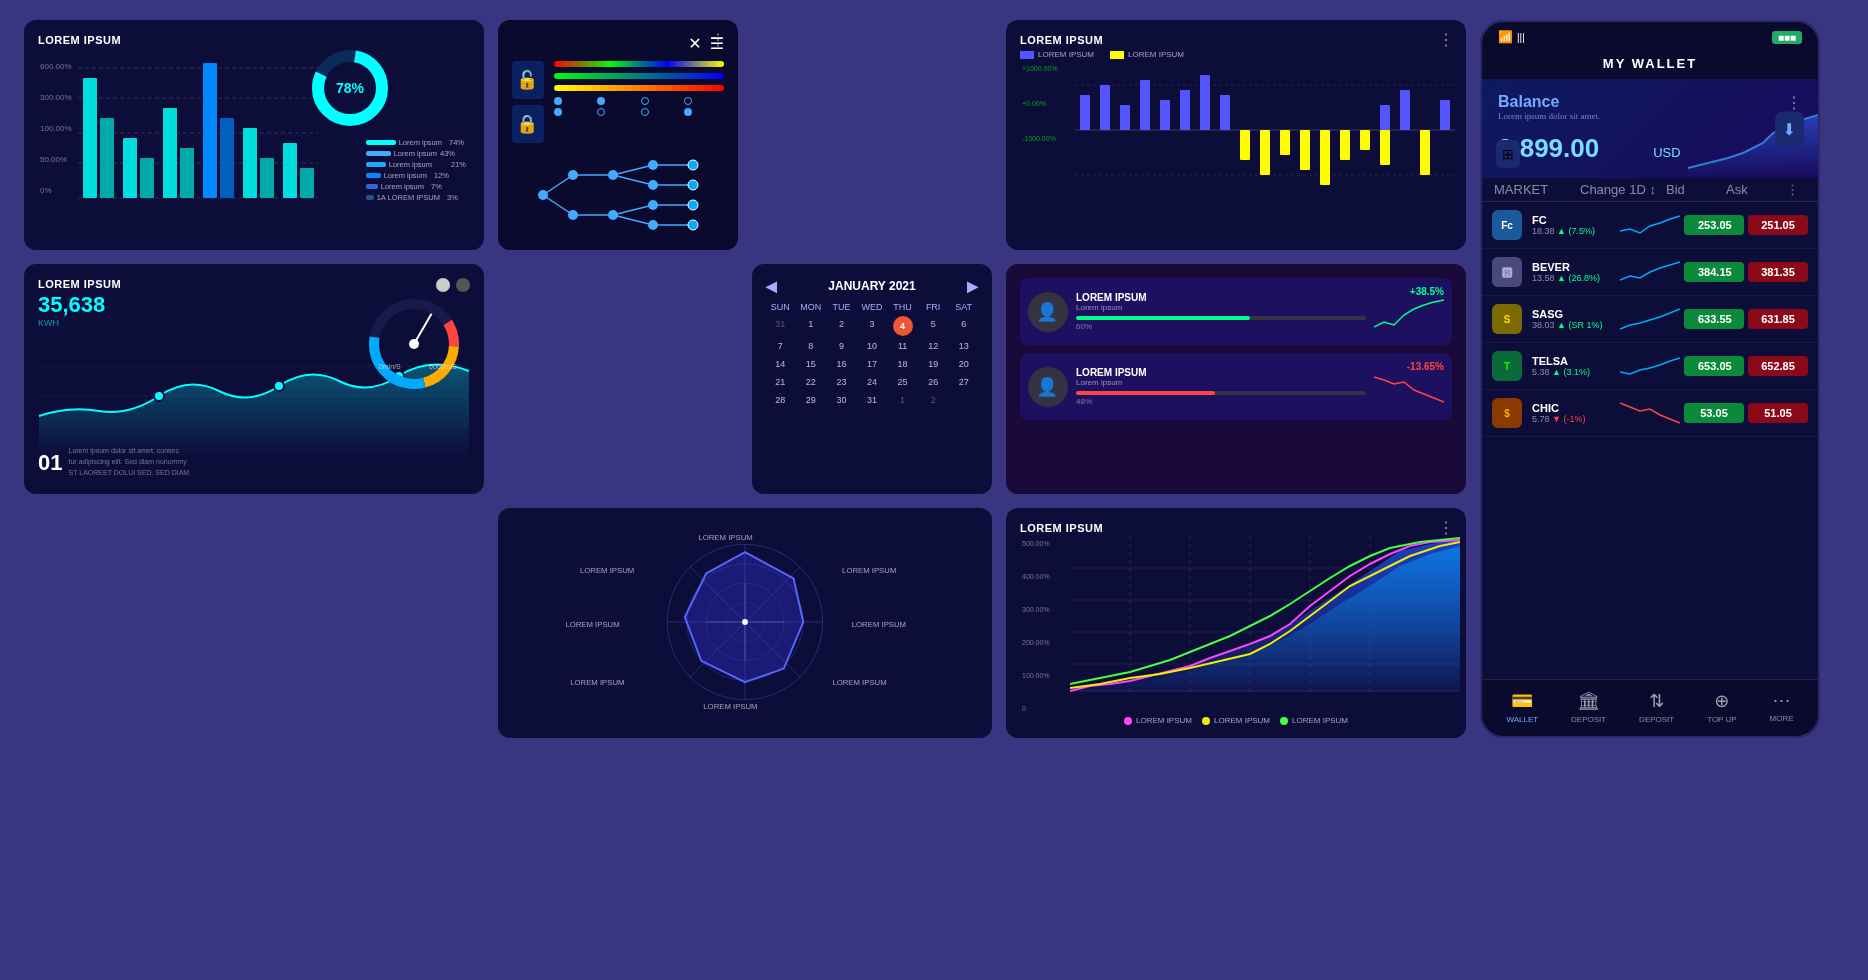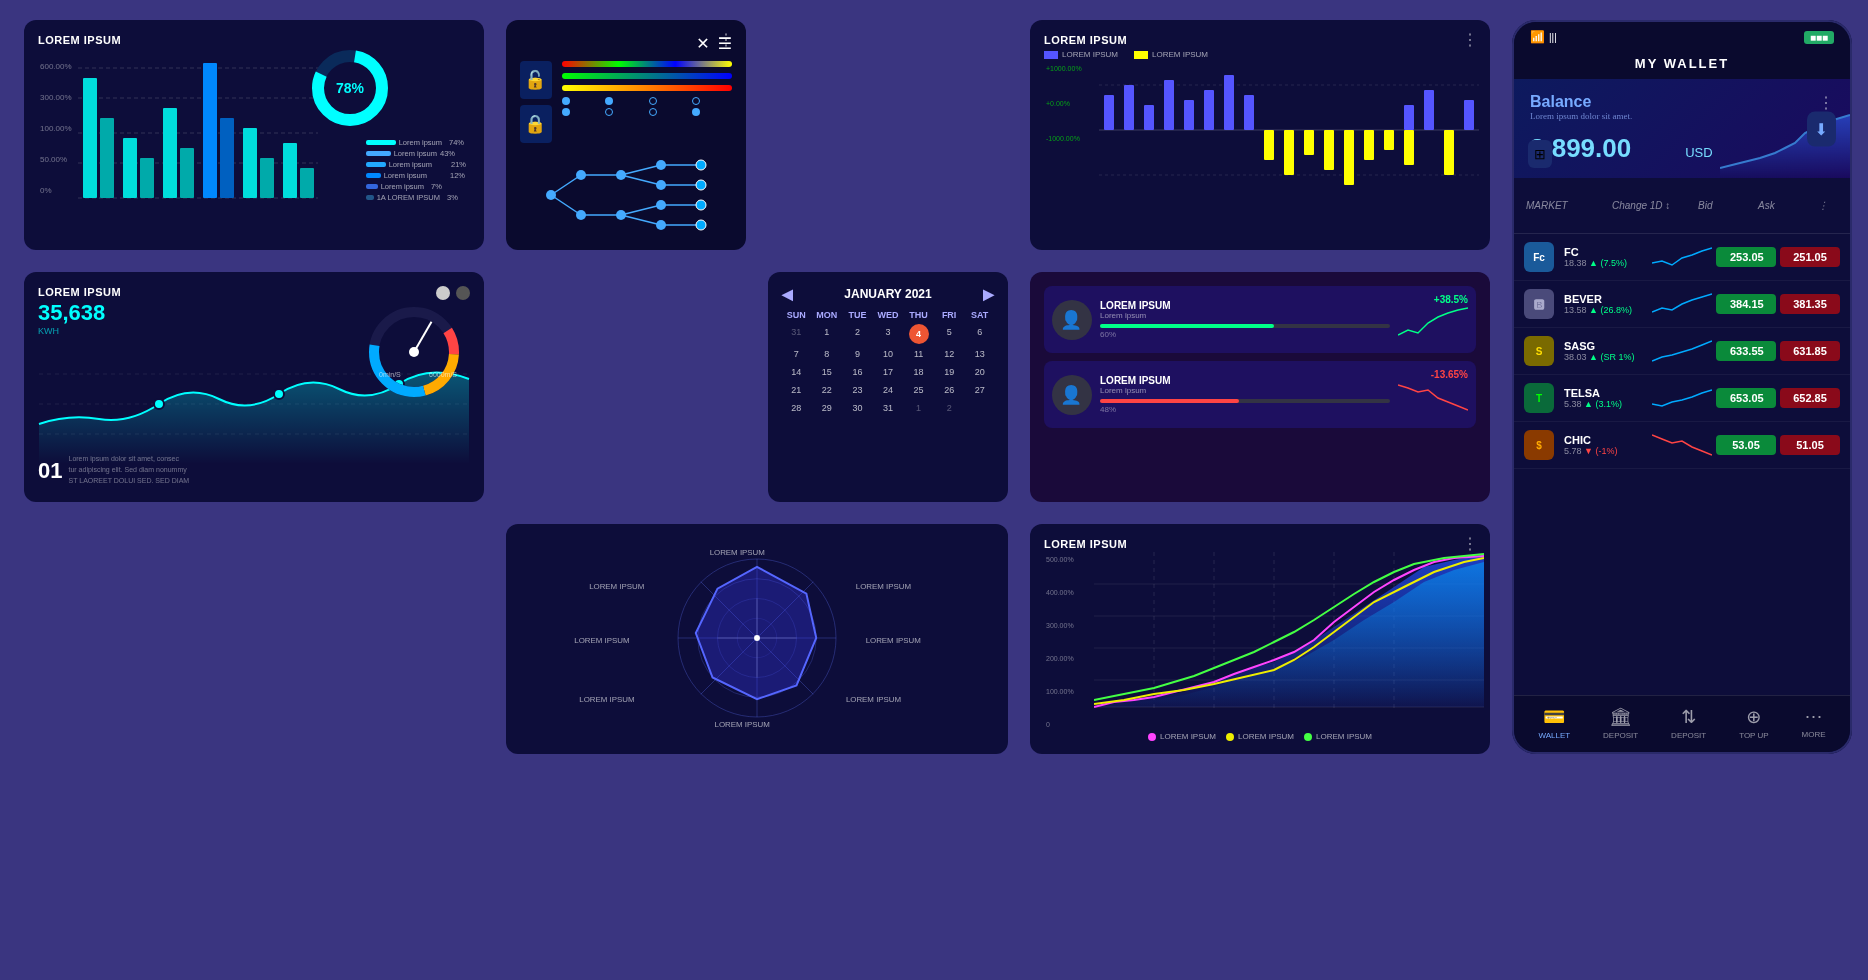--- a/index.html
+++ b/index.html
@@ -12,21 +12,21 @@
       justify-content: center;
       font-family: 'Arial', sans-serif;
       overflow: hidden;
     }
     .main-container {
       width: 1820px;
       height: 940px;
       display: grid;
       grid-template-columns: 460px 240px 240px 460px 340px;
       grid-template-rows: 230px 230px 230px;
-      gap: 22px;
+      gap: 14px;
     }
 
     
     .panel {
       background: #0d0d3a;
       border-radius: 12px;
       padding: 14px;
       position: relative;
       overflow: hidden;
     }
@@ -68,21 +68,21 @@
     }
     .cal-nav { color: #aaf; cursor: pointer; font-size: 14px; }
     .cal-grid {
       display: grid;
       grid-template-columns: repeat(7, 1fr);
       gap: 2px;
       font-size: 9px;
       color: rgba(255,255,255,0.7);
       text-align: center;
     }
-    .cal-day-header { color: #aaf; font-weight: bold; padding: 2px; }
+    .cal-day-header { color: #aaf; font-weight: normal; padding: 2px; }
     .cal-day { padding: 3px 1px; cursor: pointer; }
     .cal-day.today {
       background: #e53;
       border-radius: 50%;
       color: white;
       font-weight: bold;
       width: 20px;
       height: 20px;
       display: flex;
       align-items: center;
@@ -246,26 +246,25 @@
       color: #7df;
       font-size: 26px;
       font-weight: bold;
       margin-top: 4px;
     }
     .balance-currency { color: #7df; font-size: 13px; margin-left: 48px; }
     .market-section { flex: 1; overflow: hidden; }
     .market-header {
       display: grid;
       grid-template-columns: 1fr 1fr 60px 60px 20px;
-      padding: 22px 12px;
-      font-size: 10px;
+      padding: 4px 12px;
+      font-size: 13px;
       color: rgba(255,255,255,0.5);
       border-bottom: 1px solid rgba(255,255,255,0.1);
       align-items: center;
-      font-style: italic;
     }
     .market-row {
       display: grid;
       grid-template-columns: 36px 1fr 60px 60px 60px;
       padding: 8px 10px;
       border-bottom: 1px solid rgba(255,255,255,0.05);
       align-items: center;
       gap: 4px;
     }
     .market-icon {
@@ -414,21 +413,21 @@
             <span style="">43%</span>
         </div>
         <div style="display:flex;align-items:center;gap:3px;margin-bottom:2px;">
           <div style="width:20px;height:5px;background:#2af;border-radius:2px;"></div>
           <span>Lorem ipsum</span>
             <span style="margin-left:16px;">21%</span>
         </div>
         <div style="display:flex;align-items:center;gap:3px;margin-bottom:2px;">
           <div style="width:15px;height:5px;background:#08f;border-radius:2px;"></div>
           <span>Lorem ipsum</span>
-            <span style="margin-left:20px;">12%</span>
+            <span style="margin-left:4px;">12%</span>
         </div>
         <div style="display:flex;align-items:center;gap:3px;margin-bottom:2px;">
           <div style="width:12px;height:5px;background:#36d;border-radius:2px;"></div>
           <span>Lorem ipsum</span>
             <span style="margin-left:4px;">7%</span>
         </div>
         <div style="display:flex;align-items:center;gap:3px;">
           <div style="width:8px;height:5px;background:#258;border-radius:2px;"></div>
           <span>1A LOREM IPSUM</span>
             <span style="margin-left:4px;">3%</span>

